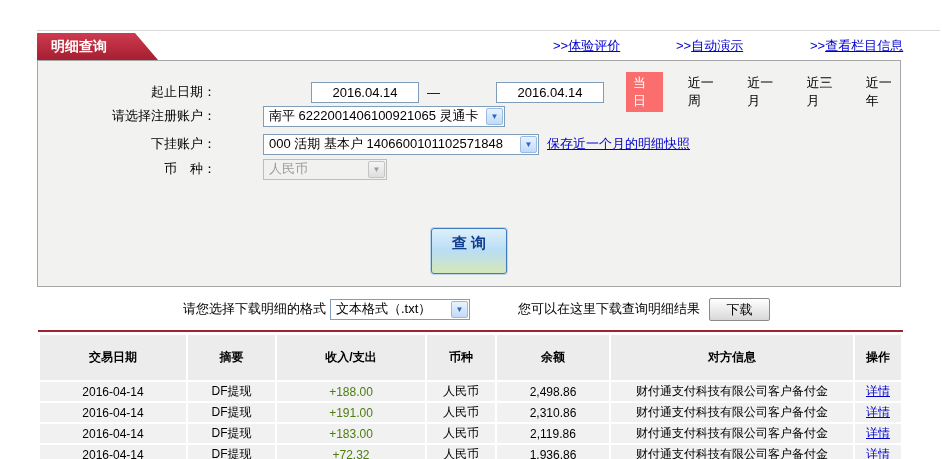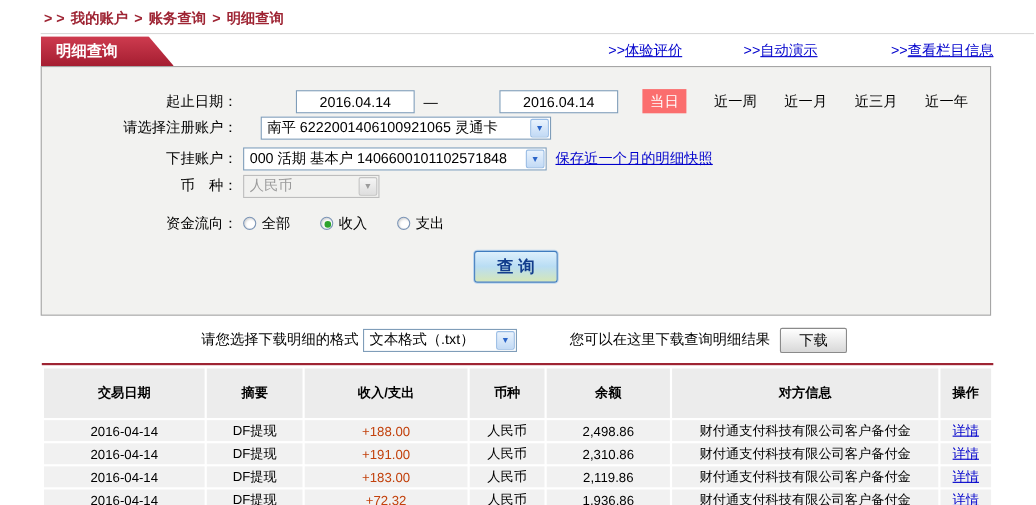--- a/index.html
+++ b/index.html
@@ -21,85 +21,77 @@
          color:#fff; font-size:14px; font-weight:bold; line-height:27px; padding-left:14px; }
 
   
   .toplink { position:absolute; top:37px; font-size:13px; color:#0000cc; cursor:pointer; white-space:nowrap; }
   .toplink .lbl { text-decoration:underline; }
   .tl1 { left:553px; } .tl2 { left:676px; } .tl3 { left:810px; }
 
   
   .panel { position:absolute; left:37px; top:60px; width:864px; height:227px;
            background:#f2f2f0; border:1px solid #a6a6a6; }
-  .frow { position:absolute; left:0; height:22px; display:flex; align-items:center; font-size:13px; color:#000; width:100%; }
+  .frow { position:absolute; left:0; height:22px; display:flex; align-items:center; font-size:13px; color:#000; width:100%;gap:42px; }
   .flabel { width:178px; text-align:right; flex:none; }
   .fcontent { margin-left:5px; display:flex; align-items:center; }
   .r1 { top:20px; } .r2 { top:44px; } .r3 { top:72px; } .r4 { top:97px; } .r5 { top:131px; }
 
   .txtinput { width:108px; height:21px; border:1px solid #7f9db9; background:#fff;
               text-align:center; font-size:13px; font-family:"Liberation Sans","DejaVu Sans",sans-serif; padding:0;margin-left:48px; }
   .dash { margin:0 8px; color:#000; }
   .badge-today { background:#fb6e6e; color:#fff; padding:2px 7px; font-size:13px; margin-left:22px; cursor:pointer; }
   .quick { margin-left:25px; color:#000; cursor:pointer; }
 
   .xselect { display:inline-flex; align-items:center; border:1px solid #7f9db9; background:#fff;
              height:21px; font-size:13px; padding-left:5px; position:relative; cursor:pointer; }
   .xselect .xval { flex:1; white-space:nowrap; overflow:hidden; }
   .xarrow { width:17px; height:17px; flex:none; margin:0 1px 0 4px;
             background:linear-gradient(180deg,#eaf3fd 0%,#c2daf5 100%);
             border:1px solid #97bbe4; border-radius:2px;
             color:#2a64c8; font-size:8px; line-height:15px; text-align:center; }
-  .w-reg { width:264px;margin-left:16px; } .w-sub { width:276px; } .w-cur { width:124px; } .w-fmt { width:140px; }
+  .w-reg { width:242px; } .w-sub { width:276px; } .w-cur { width:124px; } .w-fmt { width:140px; }
   .xselect.disabled { border-color:#bdbdbd; background:#f1f1ef; color:#9b9b9b; cursor:default; }
   .xselect.disabled .xarrow { background:linear-gradient(180deg,#f5f5f5,#dedede); border-color:#c4c4c4; color:#9b9b9b; }
 
   .bluelink { color:#0000cc; text-decoration:underline; font-size:13px; margin-left:8px; cursor:pointer; white-space:nowrap; }
 
   .radio { display:inline-block; width:12px; height:12px; border:1px solid #7b94b5; border-radius:50%;
            background:#fff; position:relative; margin-right:5px; flex:none;
            box-shadow:inset 1px 1px 2px rgba(0,0,0,.18); cursor:pointer; }
   .radio.checked::after { content:""; position:absolute; left:3px; top:3px; width:6px; height:6px;
            border-radius:50%; background:#2da32d; }
   .rlabel { margin-right:27px; cursor:pointer; }
 
   .query-btn { position:absolute; top:167px; left:50%; transform:translateX(-50%);
-               width:76px; height:29px; border:1px solid #3f7cbf; border-radius:3px;
+               width:76px; height:46px; border:1px solid #3f7cbf; border-radius:3px;
                background:linear-gradient(180deg,#ddf0fc 0%,#b9ddf4 48%,#d5e7b9 100%);
                color:#123d8c; font-weight:bold; font-size:15px; text-align:center; line-height:27px;
                cursor:pointer; box-shadow:0 0 0 1px #bcd6ee; }
 
   
   .dlrow { position:absolute; left:183px; top:296px; height:26px; display:flex; align-items:center; font-size:13px; }
   .dl-gap { margin-left:48px; }
   .dl-btn { width:61px; height:23px; margin-left:9px; border:1px solid #8a8a8a; border-radius:2px;
             background:linear-gradient(180deg,#ffffff 0%,#d8d8d8 100%);
             font-size:13px; text-align:center; line-height:21px; cursor:pointer; }
 
   
   .tblwrap { position:absolute; left:38px; top:330px; width:865px; border-top:2px solid #9e2433; padding-top:1px; }
   table.grid { width:100%; border-collapse:separate; border-spacing:2px; font-size:12px; table-layout:fixed; }
   .grid th { background:#ececec; font-weight:bold; height:18px; text-align:center; padding:14px 2px; color:#000; }
   .grid td { background:#f1f1f1; height:18px; text-align:center; padding:1px 2px; color:#000; white-space:nowrap; overflow:hidden; }
-  .grid td.amount { color:#c2410c; }
+  .grid td.amount { color:#4d7c0f; }
   .detail-link { color:#0000cc; text-decoration:underline; cursor:pointer; }
 </style>
 </head>
 <body>
 
 <div class="page">
 
-  <div class="breadcrumb">
-    <span>&gt; &gt;</span>
-    <span class="crumb">我的账户</span>
-    <span>&gt;</span>
-    <span class="crumb">账务查询</span>
-    <span>&gt;</span>
-    <span class="crumb">明细查询</span>
-  </div>
 
   <div class="topline"></div>
 
   <div class="tab">明细查询</div>
 
   <div class="toplink tl1">
     <span>&gt;&gt;</span><span class="lbl">体验评价</span>
   </div>
   <div class="toplink tl2">
     <span>&gt;&gt;</span><span class="lbl">自动演示</span>
@@ -148,31 +140,20 @@
     <div class="frow r4">
       <div class="flabel">币　种：</div>
       <div class="fcontent">
         <div class="xselect w-cur disabled">
           <span class="xval">人民币</span>
           <span class="xarrow">▼</span>
         </div>
       </div>
     </div>
 
-    <div class="frow r5">
-      <div class="flabel">资金流向：</div>
-      <div class="fcontent">
-        <span class="radio"></span>
-        <span class="rlabel">全部</span>
-        <span class="radio checked"></span>
-        <span class="rlabel">收入</span>
-        <span class="radio"></span>
-        <span class="rlabel">支出</span>
-      </div>
-    </div>
 
     <div class="query-btn">查 询</div>
   </div>
 
   <div class="dlrow">
     <span>请您选择下载明细的格式</span>
     <div class="xselect w-fmt" style="margin-left:4px">
       <span class="xval">文本格式（.txt）</span>
       <span class="xarrow">▼</span>
     </div>

